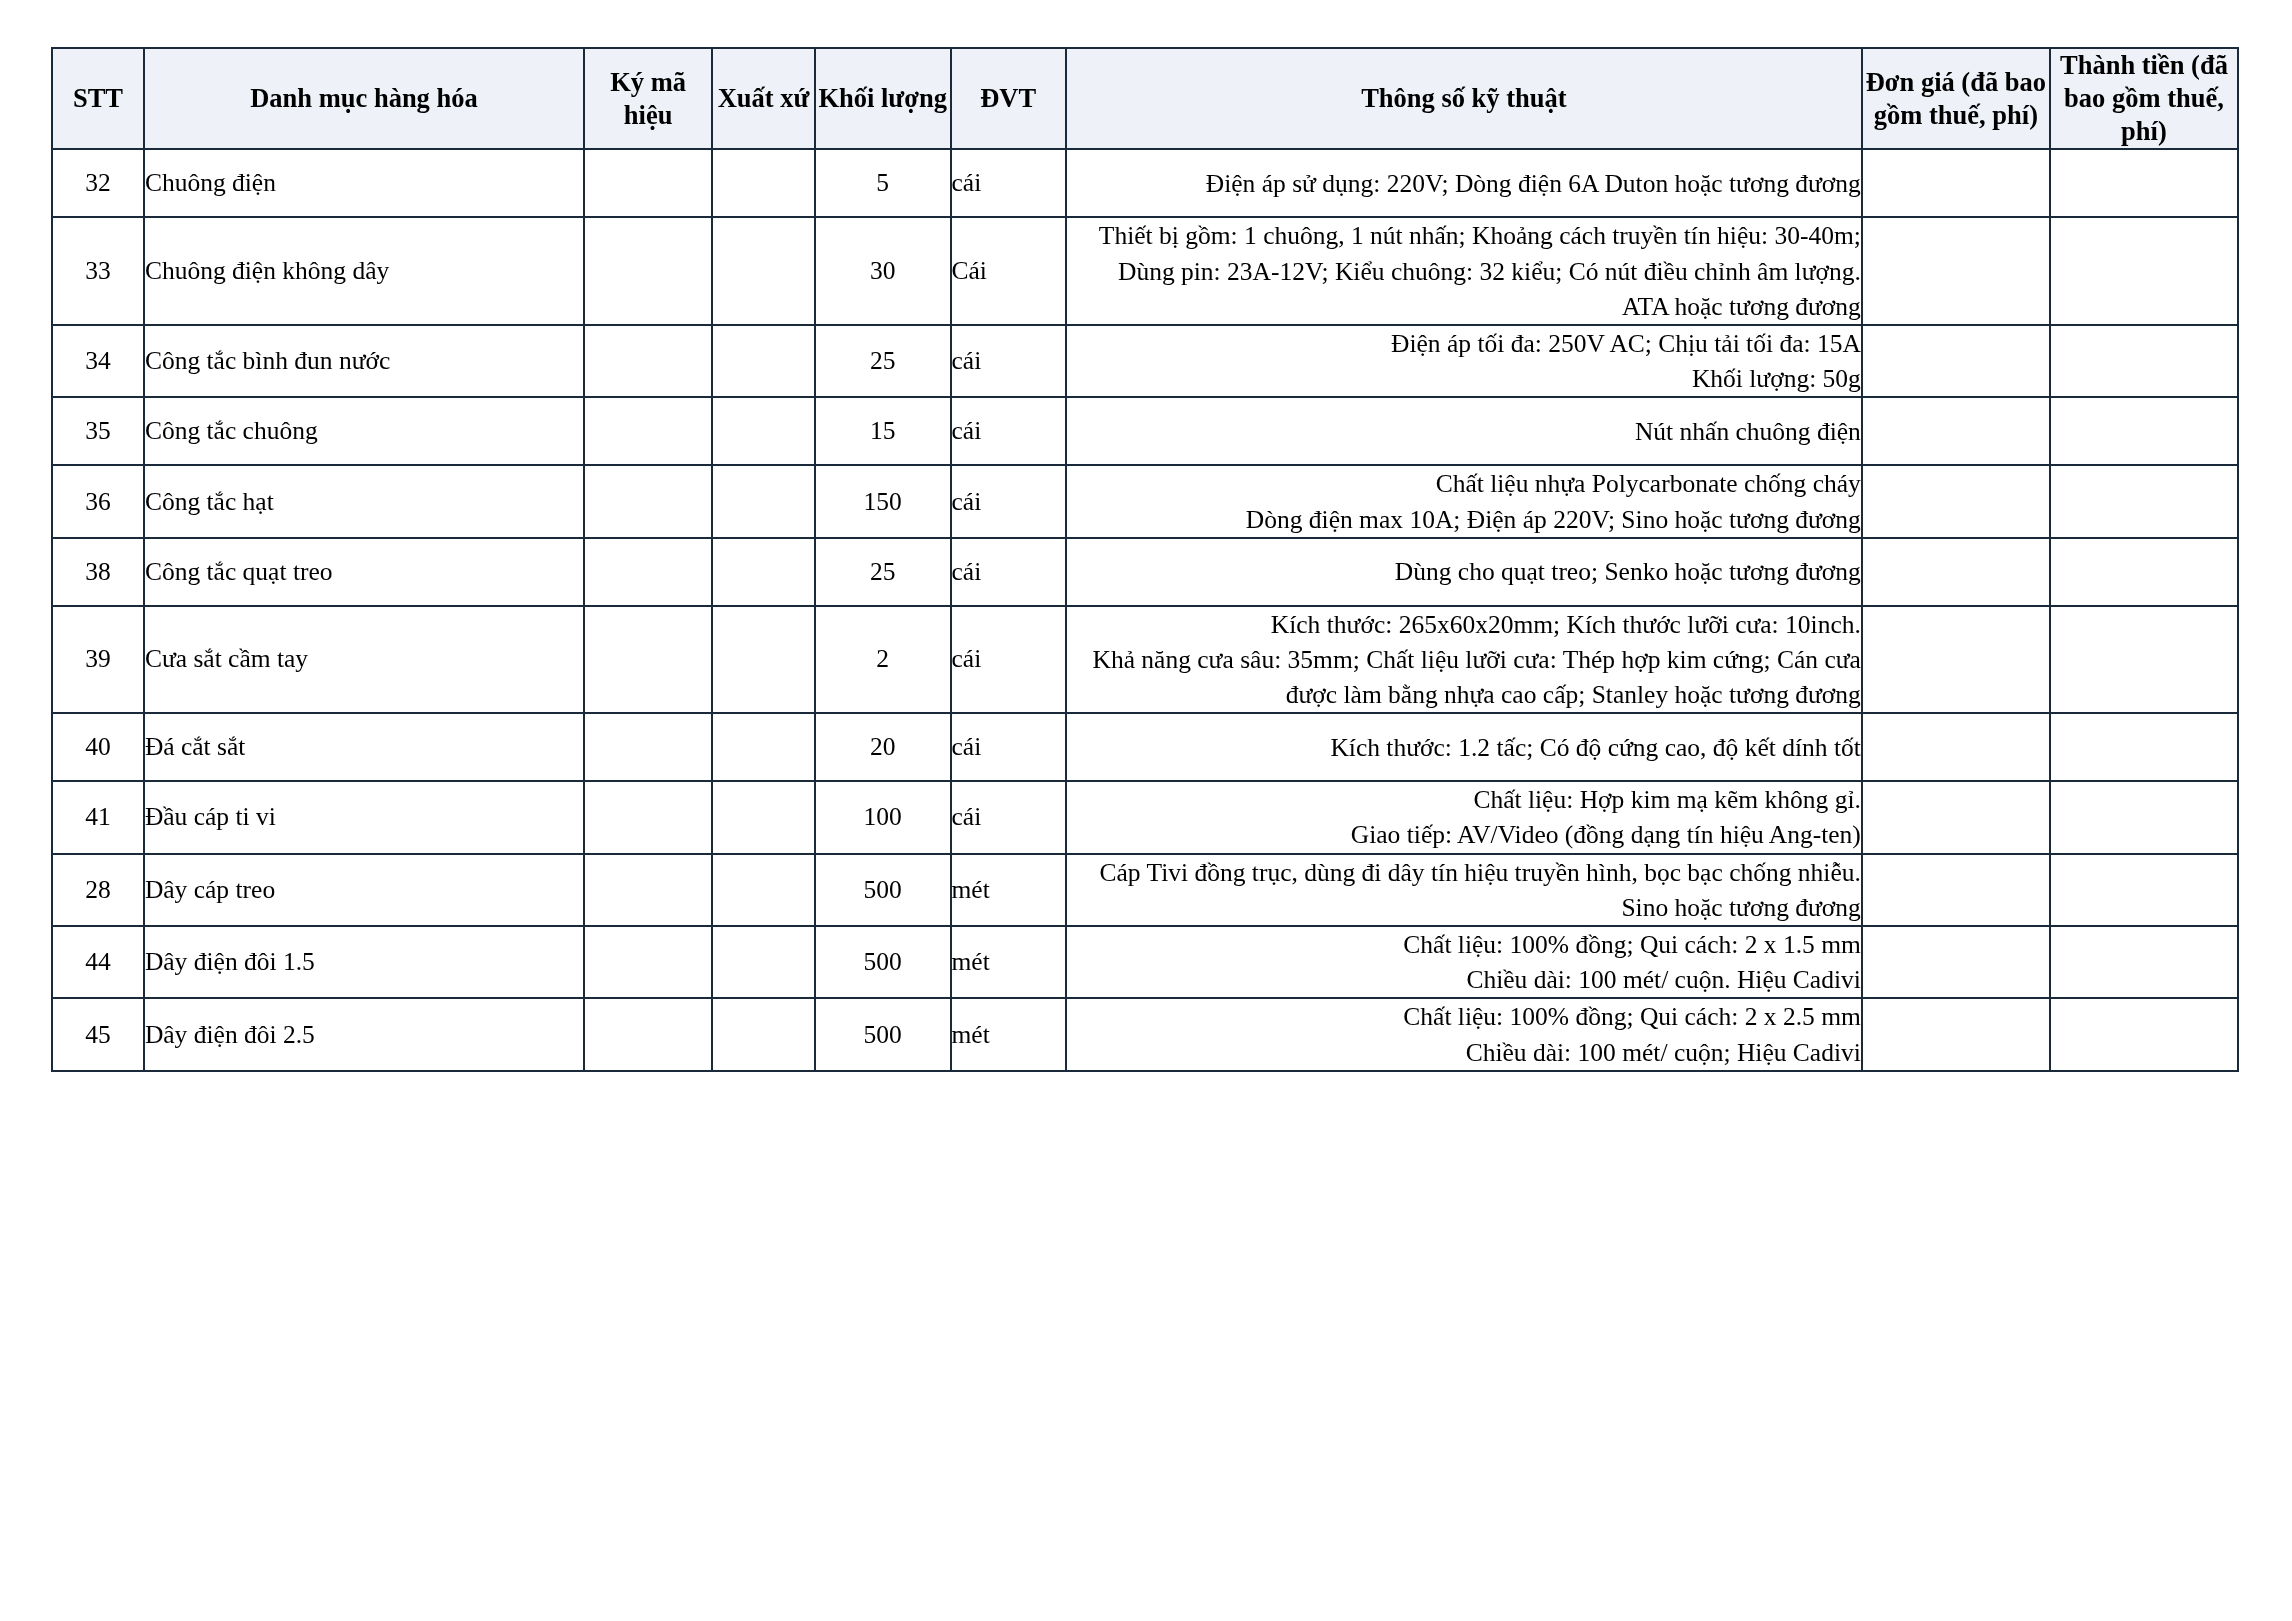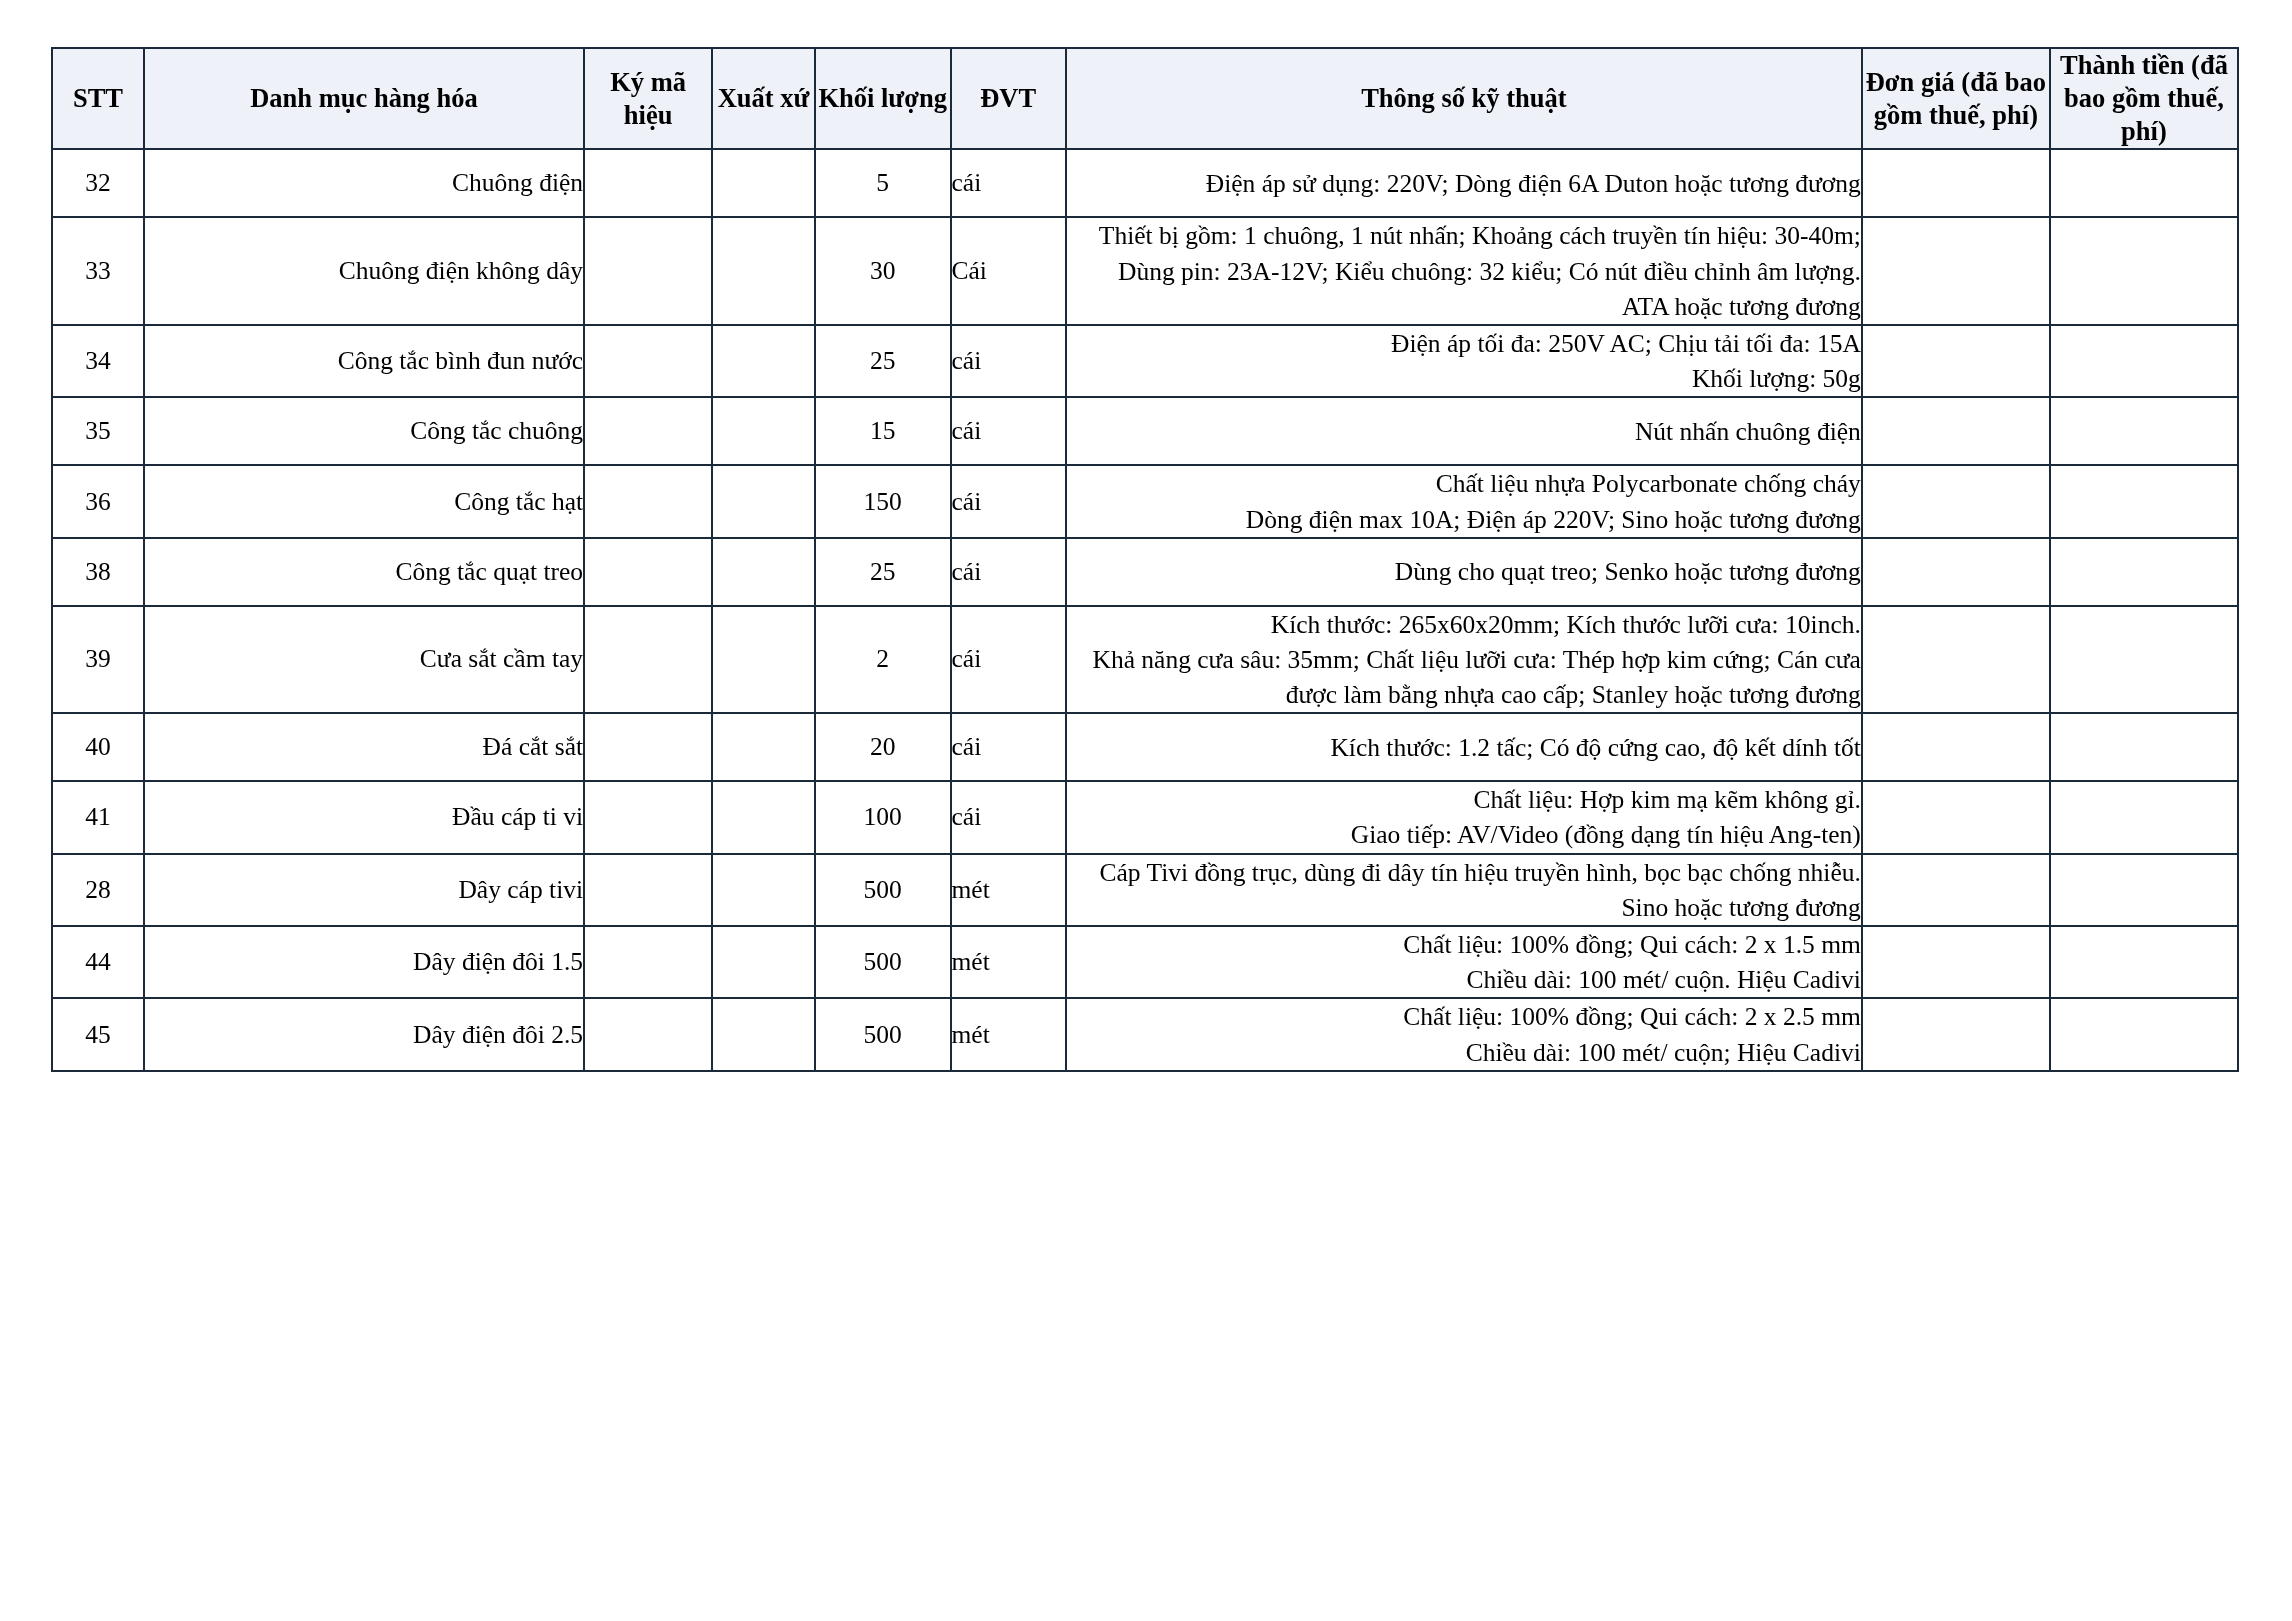--- a/index.html
+++ b/index.html
@@ -45,21 +45,21 @@
   col.c-name     { width: 412px; }
   col.c-code     { width: 120px; }
   col.c-origin   { width: 96px; }
   col.c-qty      { width: 127px; }
   col.c-unit     { width: 108px; }
   col.c-spec     { width: 745px; }
   col.c-price    { width: 176px; }
   col.c-total    { width: 176px; }
 
   td.stt   { text-align: center; }
-  td.name  { text-align: right; padding: 5.9px 9.8px 5.9px 17.6px; font-family: Liberation Serif, serif; }
+  td.name  { text-align: left; padding: 5.9px 9.8px 5.9px 17.6px; font-family: Liberation Serif, serif; }
   td.code  { }
   td.origin{ }
   td.qty   { text-align: center; }
   td.unit  { text-align: left; }
   td.spec  { text-align: right; padding: 7.8px 9.8px 7.8px 11.8px; line-height: 1.38; }
   td.price { }
   td.total { }
 
   .spec-line { display: block; white-space: normal; }
 
@@ -211,21 +211,21 @@
           <td class="unit">cái</td>
           <td class="spec">
             <span class="spec-line">Chất liệu: Hợp kim mạ kẽm không gỉ.</span>
             <span class="spec-line">Giao tiếp: AV/Video (đồng dạng tín hiệu Ang-ten)</span>
           </td>
           <td class="price"></td>
           <td class="total"></td>
         </tr>
         <tr>
           <td class="stt">28</td>
-          <td class="name">Dây cáp tivi</td>
+          <td class="name">Dây cáp treo</td>
           <td class="code"></td>
           <td class="origin"></td>
           <td class="qty">500</td>
           <td class="unit">mét</td>
           <td class="spec">
             <span class="spec-line">Cáp Tivi đồng trục, dùng đi dây tín hiệu truyền hình, bọc bạc chống nhiễu. Sino hoặc tương đương</span>
           </td>
           <td class="price"></td>
           <td class="total"></td>
         </tr>

